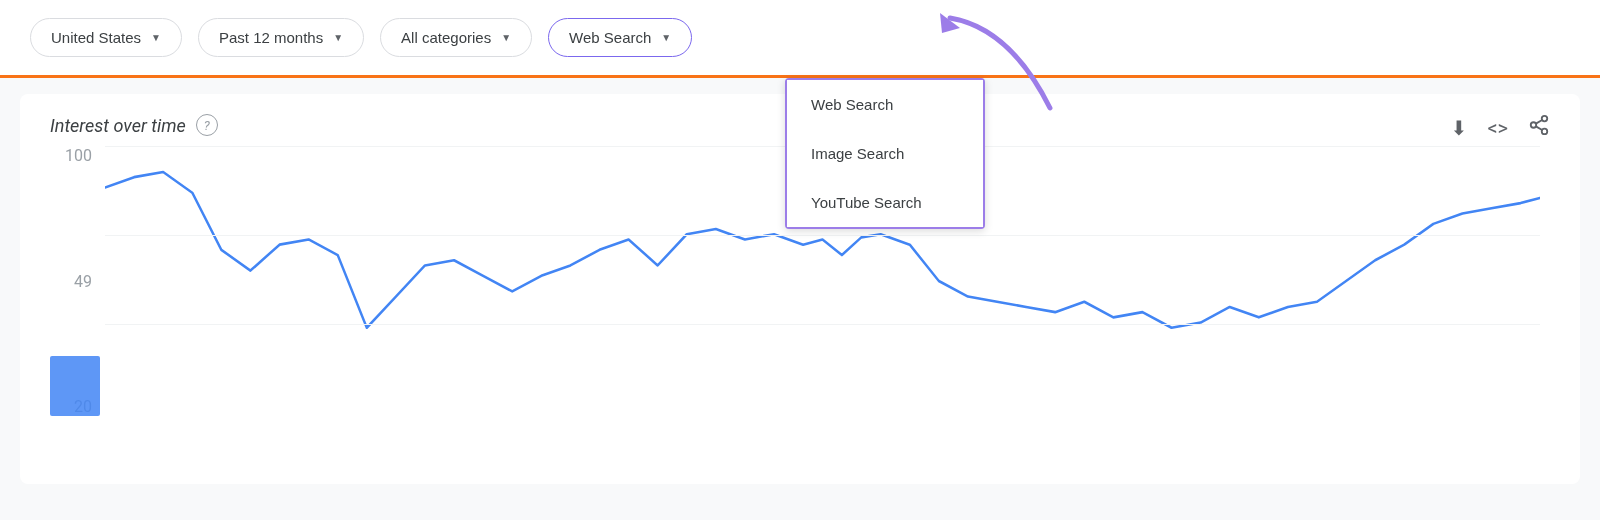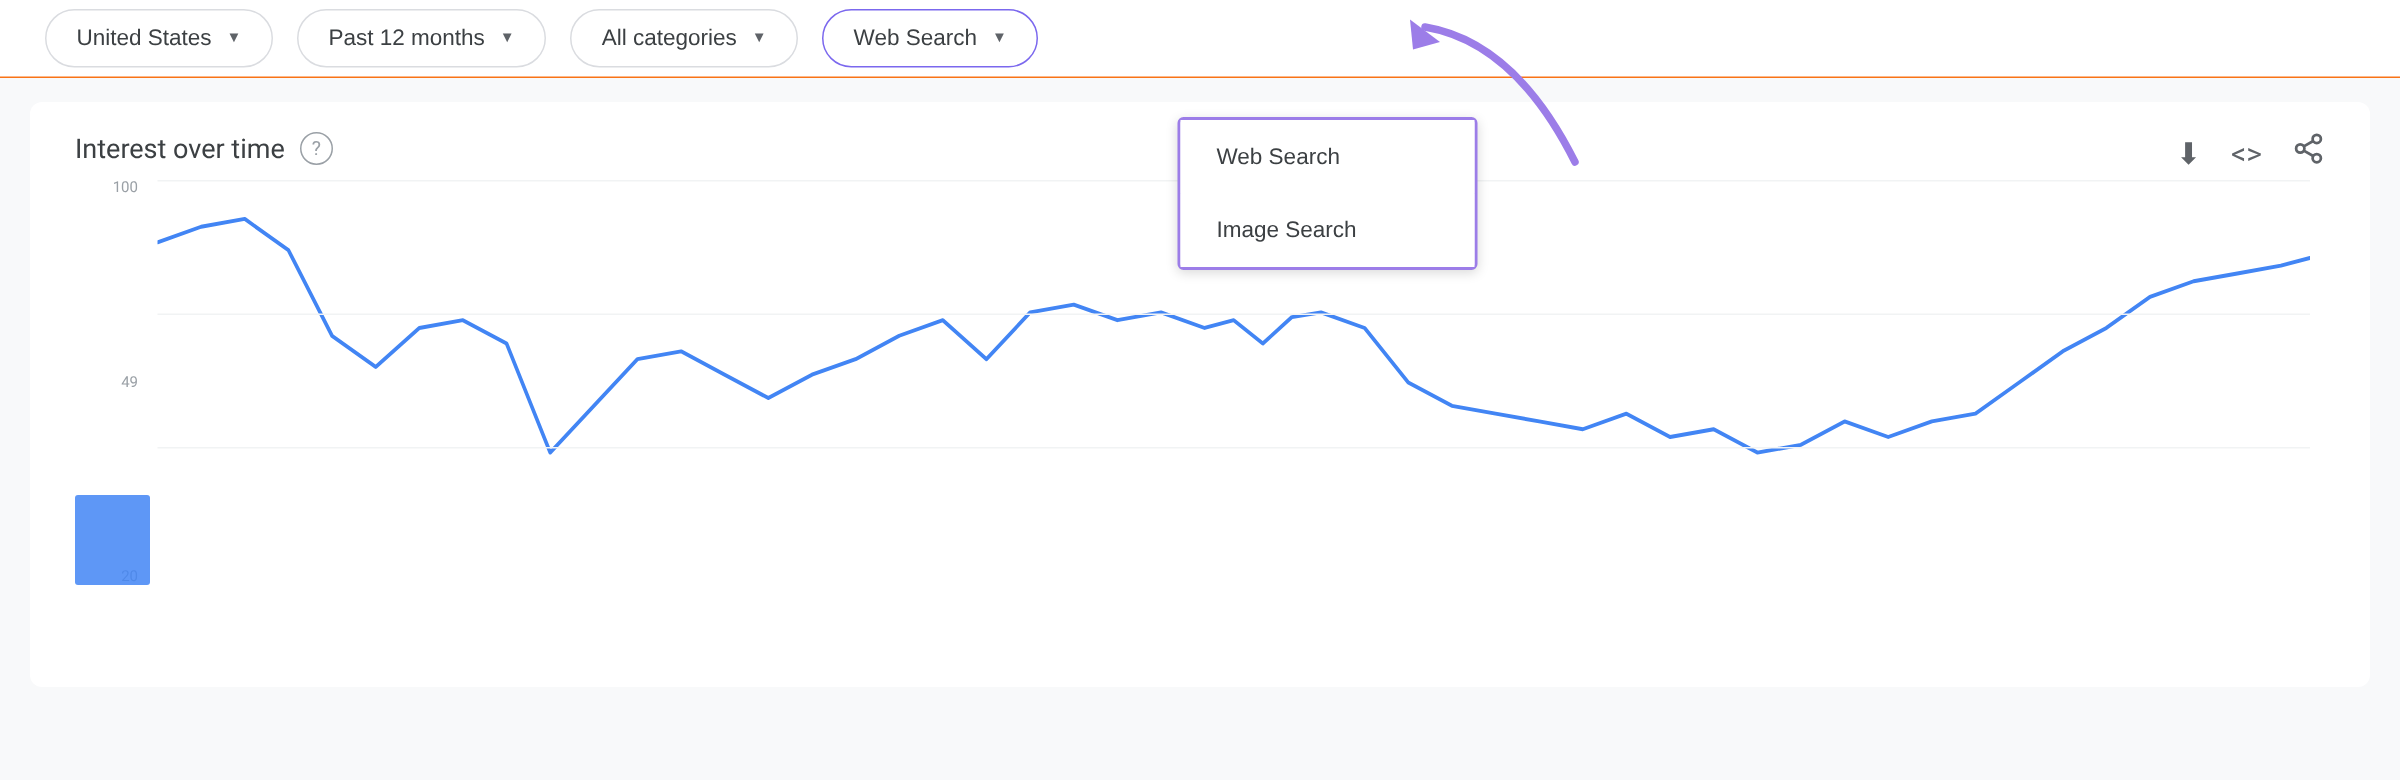--- a/index.html
+++ b/index.html
@@ -10,23 +10,23 @@
       height: 520px;
       overflow: hidden;
       position: relative;
     }
 
     
     .top-bar {
       background: #fff;
       display: flex;
       align-items: flex-end;
-      padding: 6px 30px;
+      padding: 18px 30px;
       gap: 16px;
-      border-bottom: 1px solid #f97316;
+      border-bottom: 3px solid #f97316;
       position: relative;
       z-index: 10;
     }
 
     .dropdown-btn {
       display: flex;
       align-items: center;
       gap: 10px;
       border: 1.5px solid #dadce0;
       border-radius: 24px;
@@ -93,20 +93,21 @@
       height: 390px;
       position: relative;
       overflow: hidden;
     }
 
     .section-title-row {
       display: flex;
       align-items: center;
       gap: 10px;
       margin-bottom: 10px;
+      font-style: italic;
     }
     .section-title {
       font-size: 18px;
       color: #3c4043;
       font-weight: 400;
     }
     .help-icon {
       width: 22px;
       height: 22px;
       border: 1.5px solid #9aa0a6;
@@ -144,21 +145,21 @@
       position: absolute;
       left: 0;
       top: 0;
       bottom: 30px;
       width: 50px;
       display: flex;
       flex-direction: column;
       justify-content: space-between;
       align-items: flex-end;
       padding-right: 8px;
-      font-size: 10px;
+      font-size: 16px;
       color: #9aa0a6;
     }
 
     .chart-inner {
       position: absolute;
       left: 55px;
       right: 10px;
       top: 0;
       bottom: 30px;
     }
@@ -213,20 +214,21 @@
 
   <svg class="arrow-annotation" viewBox="0 0 200 110" xmlns="http://www.w3.org/2000/svg">
     <path d="M 180,100 Q 140,20 80,10" stroke="#9c7de8" stroke-width="5" fill="none" stroke-linecap="round"></path>
     <polygon points="70,5 90,20 72,25" fill="#9c7de8"></polygon>
   </svg>
 </div>
 
 <div class="dropdown-menu">
   <button class="dropdown-menu-item active">Web Search</button>
   <button class="dropdown-menu-item">Image Search</button>
+  <button class="dropdown-menu-item">YouTube Search</button>
 </div>
 
 <div class="main-content">
   <div class="section-title-row">
     <span class="section-title">Interest over time</span>
     <div class="help-icon">
       <span>?</span>
     </div>
   </div>
 

